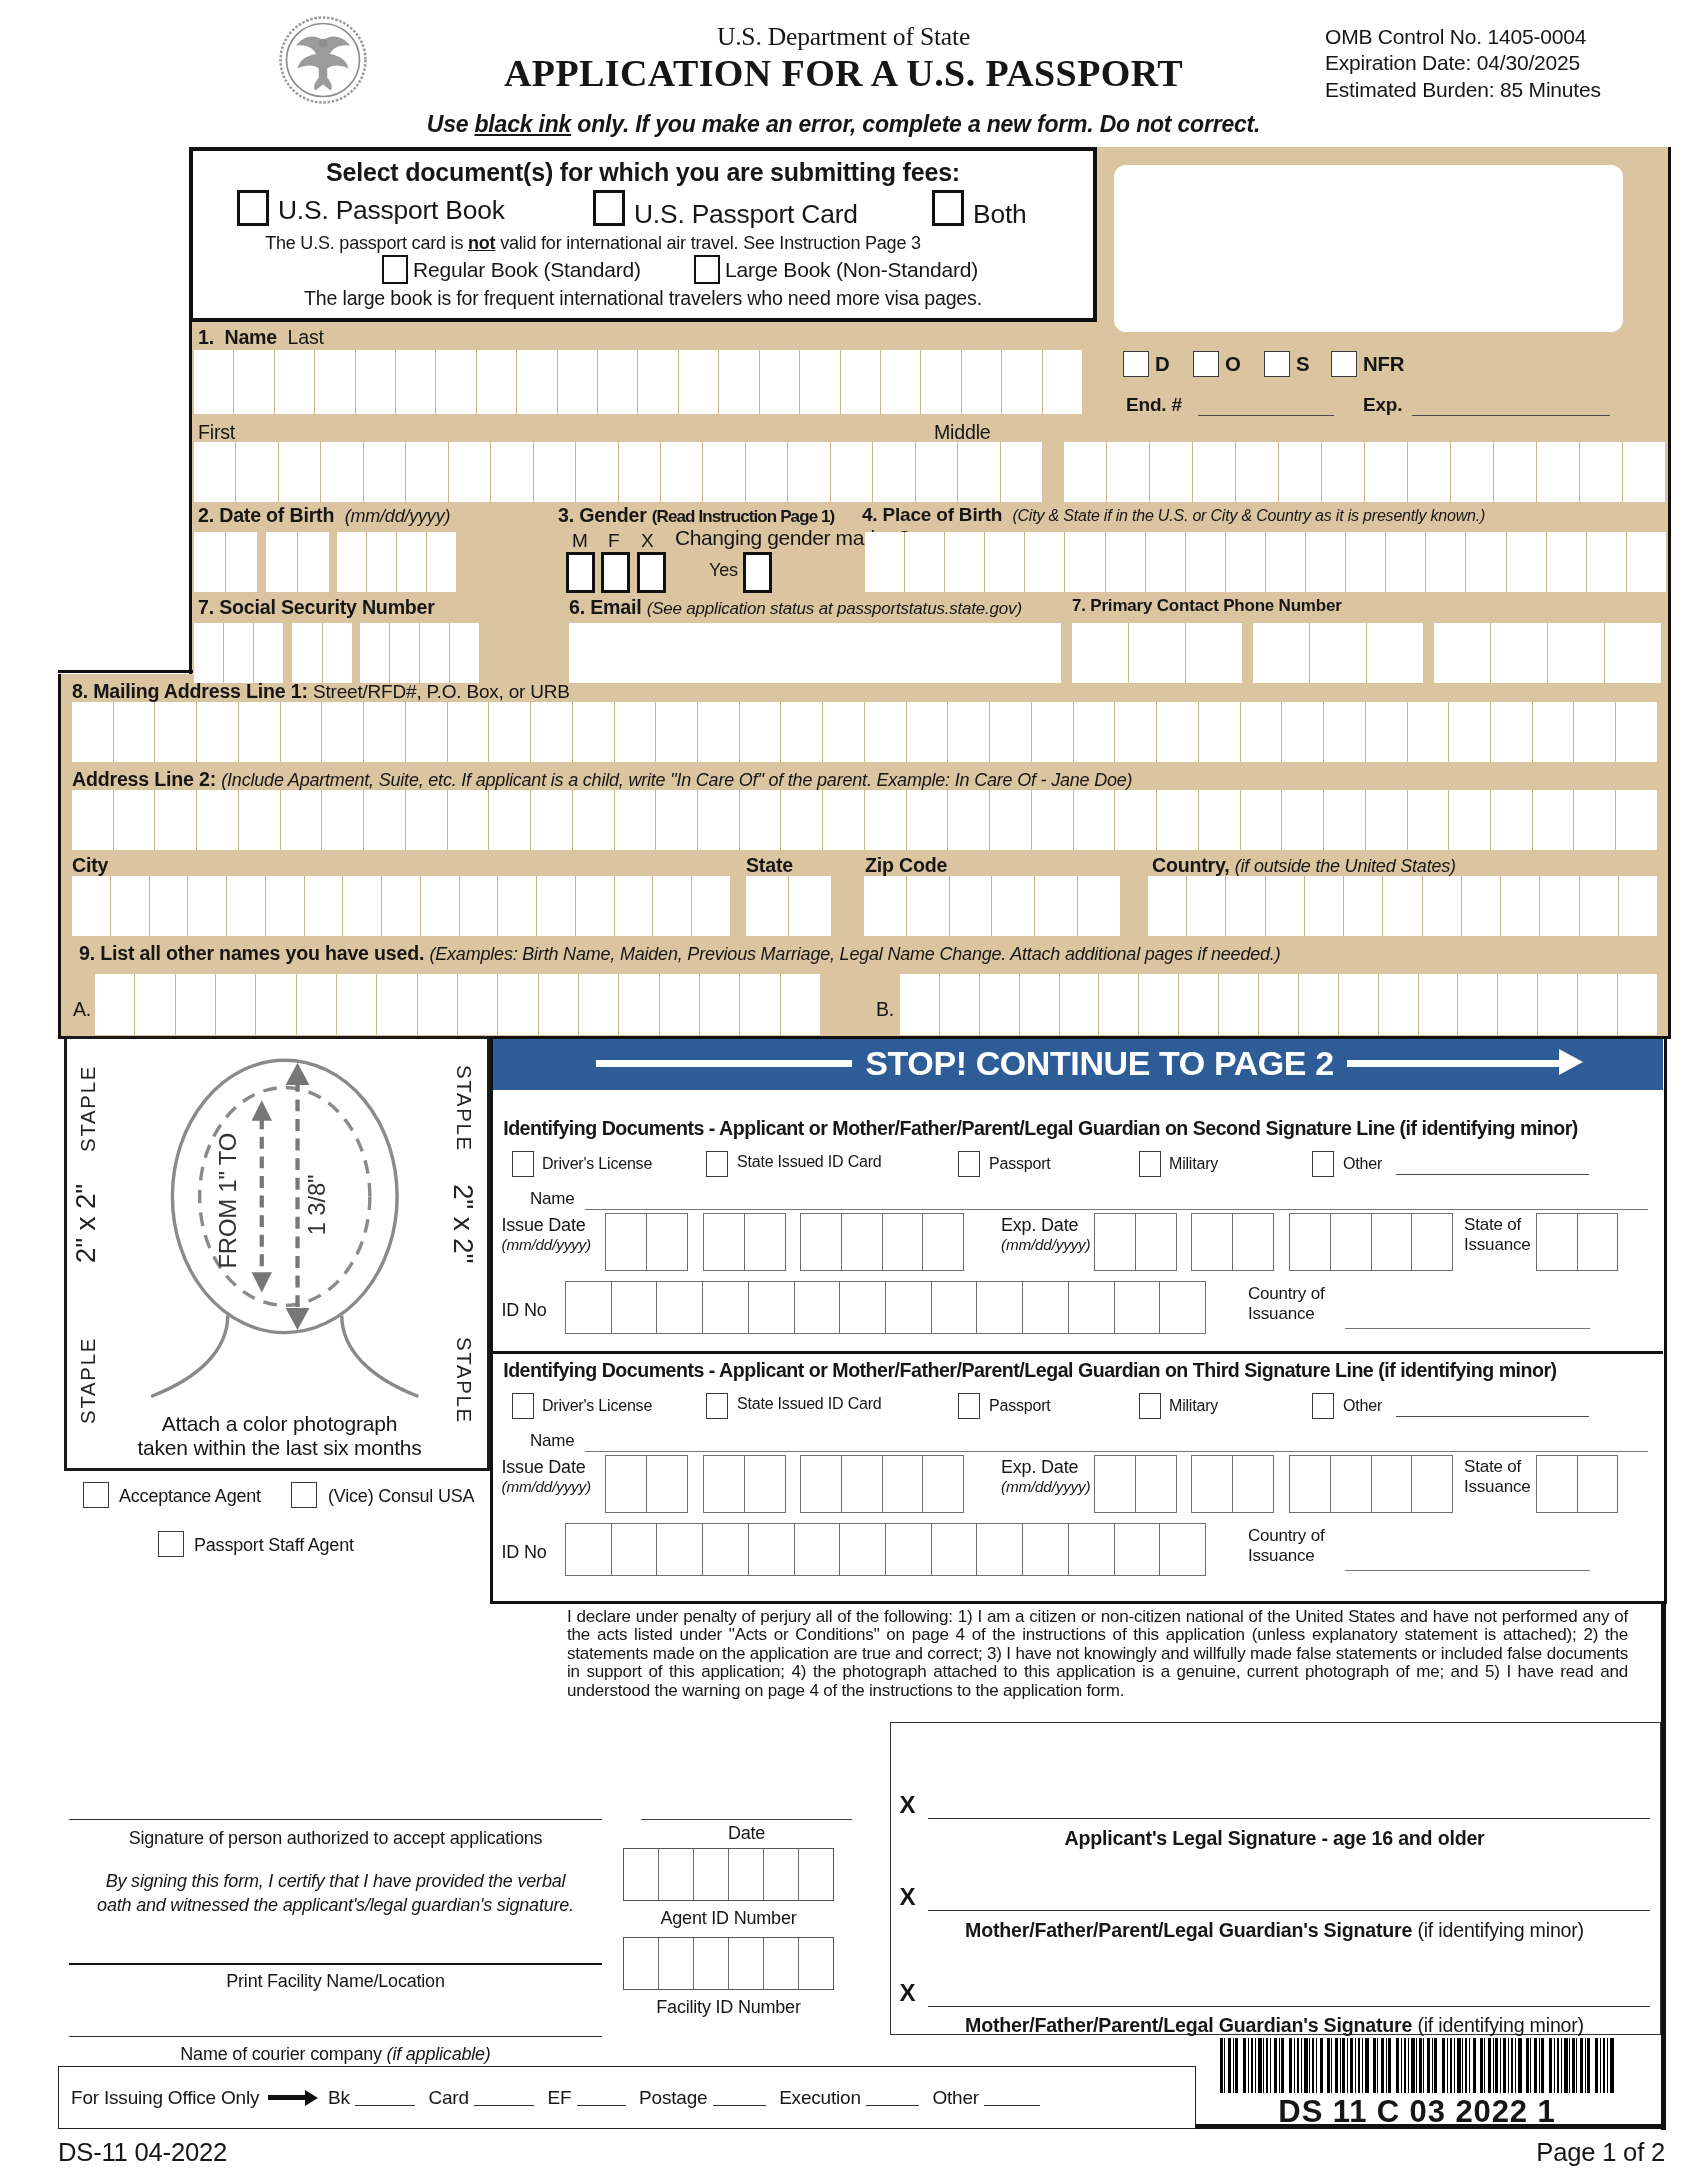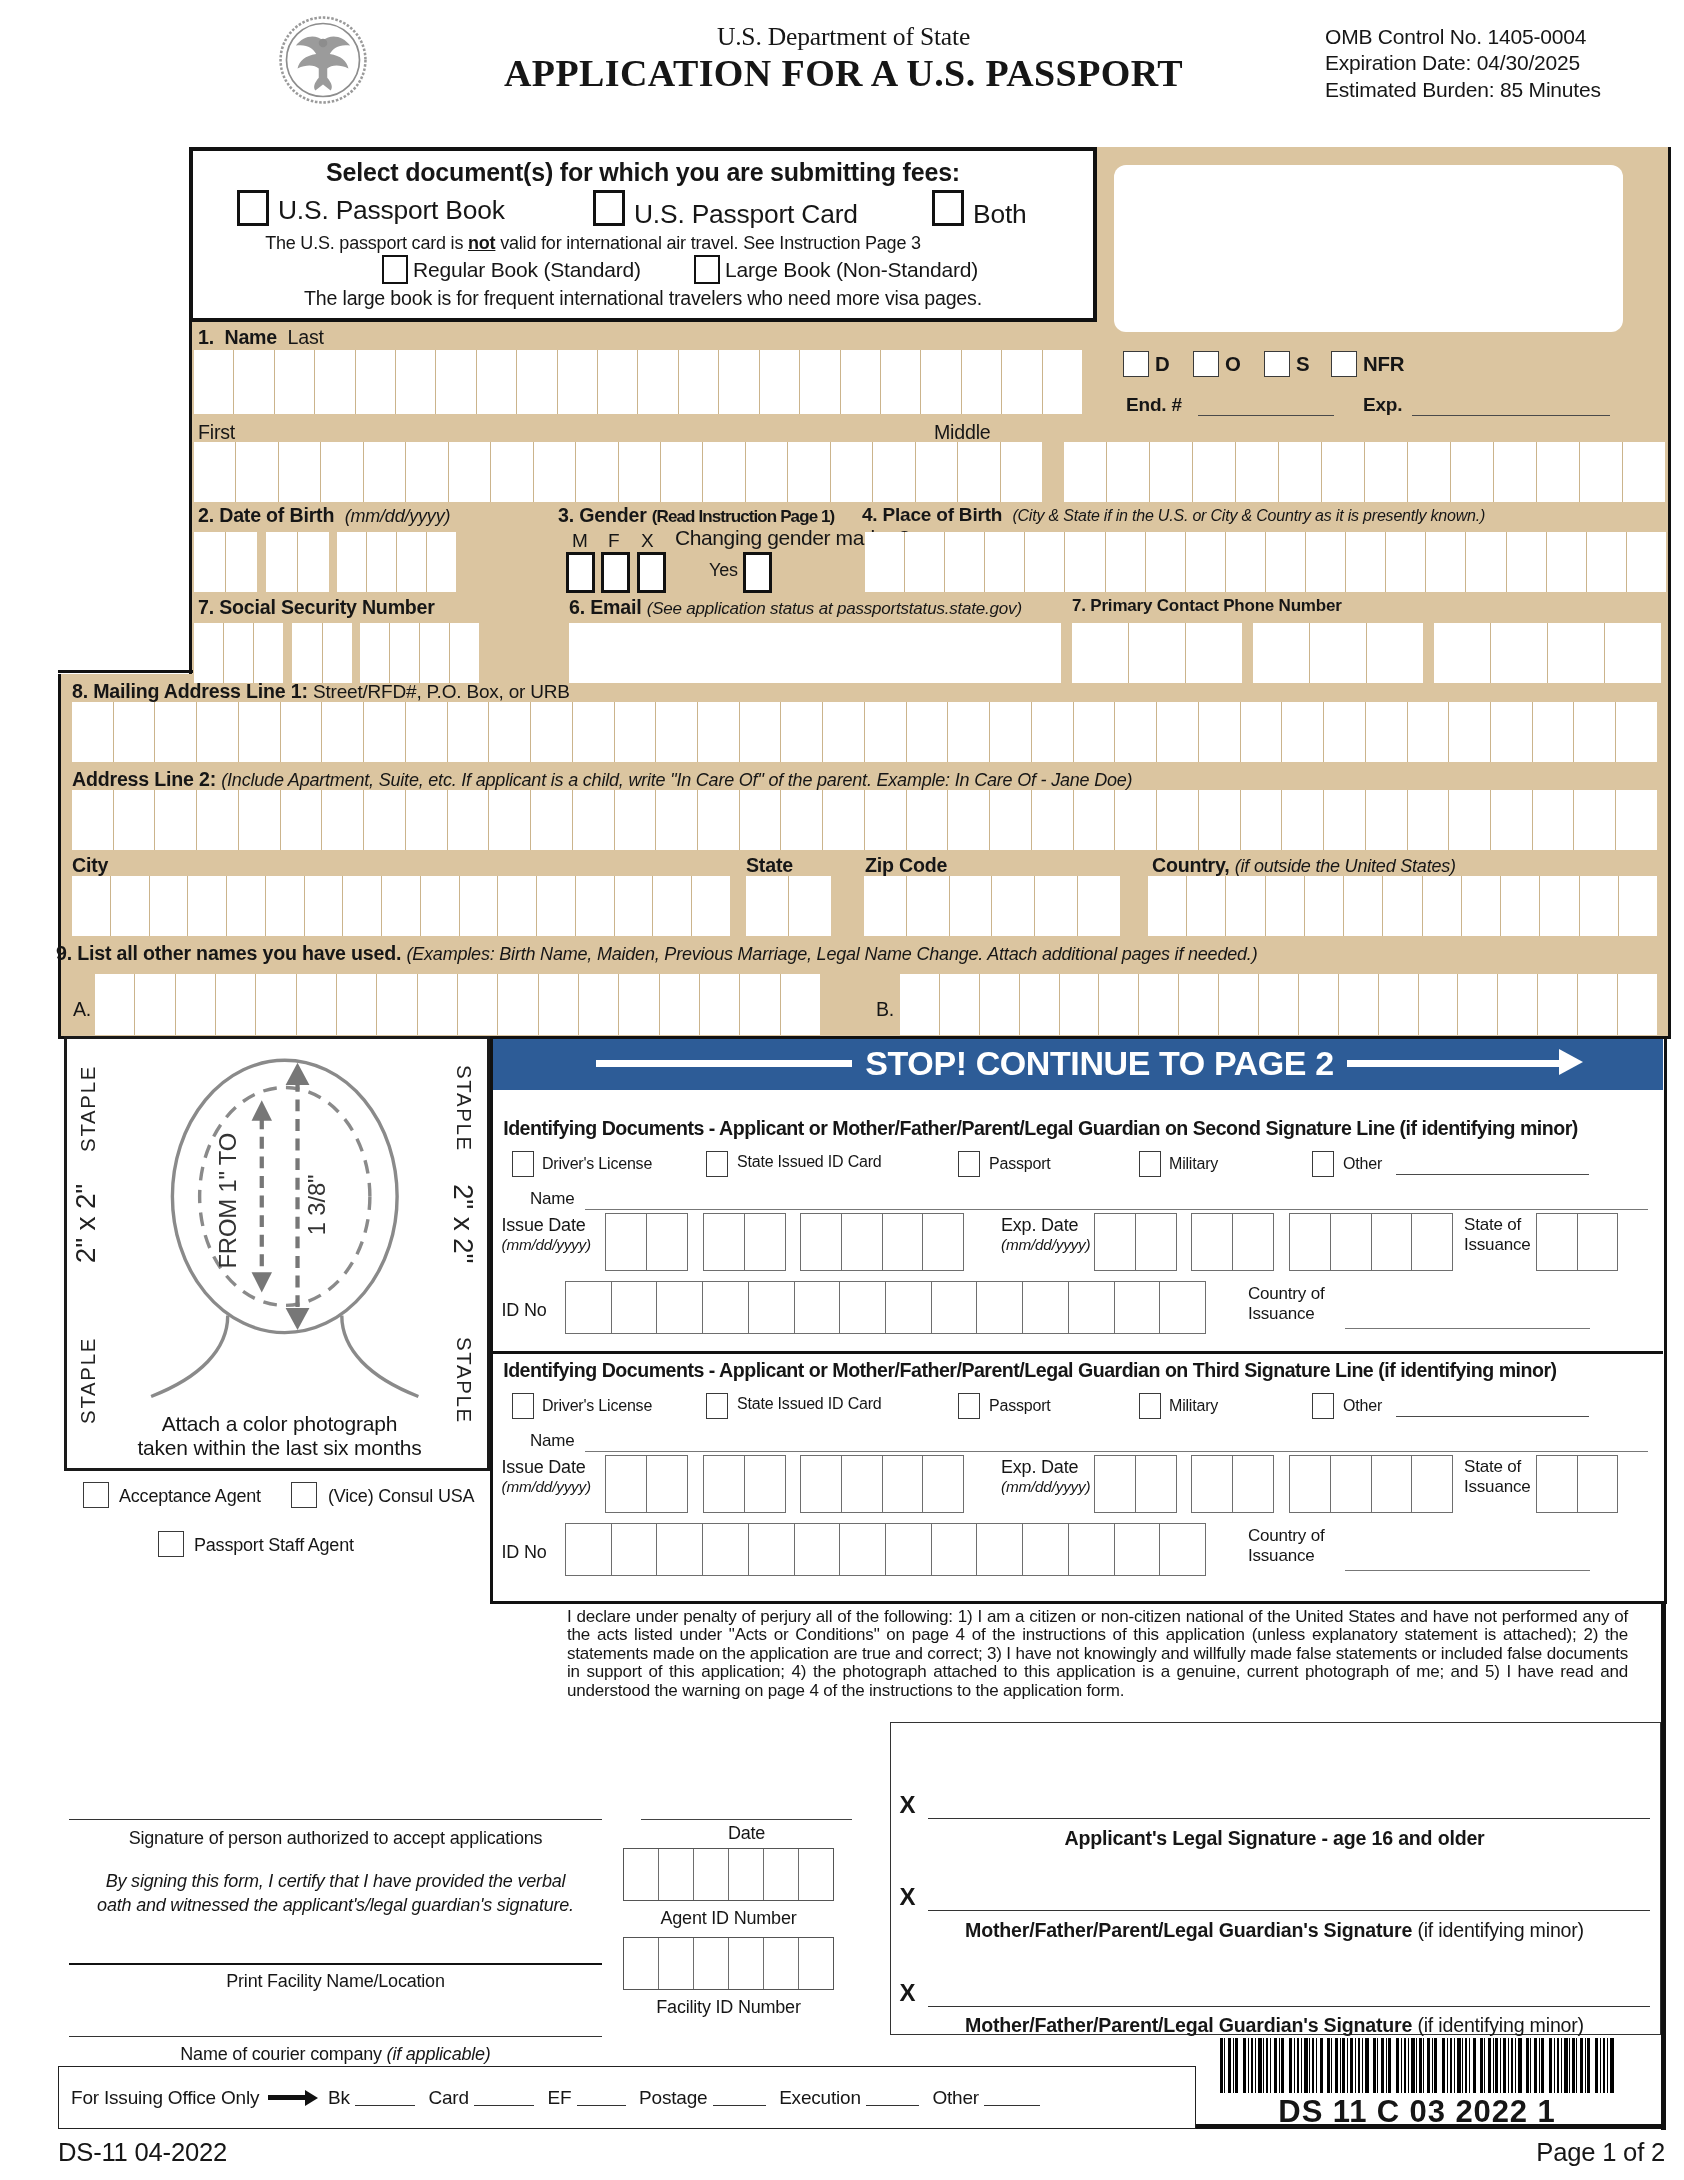--- a/index.html
+++ b/index.html
@@ -46,20 +46,21 @@
       <circle cx="53" cy="33" r="5" fill="#8d8d8d"></circle>
     </svg>
   </div>
   <div class="abs serif c" style="left:409px;top:22px;width:869px;font-size:25.6px">U.S. Department of State</div>
   <div class="abs serif c b" style="left:409px;top:51px;width:869px;font-size:38px;letter-spacing:0.4px">APPLICATION FOR A U.S. PASSPORT</div>
   <div class="abs" style="left:1325px;top:24px;width:358px;font-size:21px;line-height:26.4px">
     <div>OMB Control No. 1405-0004</div>
     <div>Expiration Date: 04/30/2025</div>
     <div>Estimated Burden: 85 Minutes</div>
   </div>
+  <div class="abs c b it" style="left:341px;top:111px;width:1005px;font-size:23px"><span>Use </span><span style="text-decoration:underline">black ink</span><span> only. If you make an error, complete a new form. Do not correct.</span></div>
 
   <div class="abs tan" style="left:189px;top:147px;width:1482px;height:527px;border-left:3.4px solid #111;border-right:3.4px solid #111"></div>
   <div class="abs tan" style="left:58px;top:674px;width:1613px;height:365px;border-left:3.4px solid #111;border-right:3.4px solid #111;border-bottom:3.4px solid #111"></div>
   <div class="abs" style="left:58px;top:670px;width:135px;height:3.4px;background:#111"></div>
 
   <div class="abs whitebg" style="left:189px;top:147px;width:908px;height:175px;border:4.3px solid #111">
     <div class="abs c b" style="left:0;top:6.8px;width:900px;font-size:25px">Select document(s) for which you are submitting fees:</div>
     <span class="cb th" style="left:44px;top:39px;width:32px;height:36px"></span>
     <span class="abs" style="left:85px;top:44px;font-size:26.4px">U.S. Passport Book</span>
     <span class="cb th" style="left:400px;top:39px;width:32px;height:36px"></span>
@@ -370,21 +371,21 @@
       <div class="cell"></div>
       <div class="cell"></div>
       <div class="cell"></div>
       <div class="cell"></div>
       <div class="cell"></div>
       <div class="cell"></div>
       <div class="cell"></div>
       <div class="cell"></div>
     </div>
 
-  <div class="abs" style="left:56px;top:942px;font-size:19.6px;white-space:nowrap"><span class="b">9.  List all other names you have used.</span>&nbsp;<span class="it" style="font-size:18px">(Examples: Birth Name, Maiden, Previous Marriage, Legal Name Change.  Attach additional  pages if needed.)</span></div>
+  <div class="abs" style="left:79px;top:942px;font-size:19.6px;white-space:nowrap"><span class="b">9.  List all other names you have used.</span>&nbsp;<span class="it" style="font-size:18px">(Examples: Birth Name, Maiden, Previous Marriage, Legal Name Change.  Attach additional  pages if needed.)</span></div>
   <div class="abs" style="left:73px;top:998px;font-size:19.6px">A.</div>
   <div class="grid" style="left:95px;top:974px;width:725px;height:61px">
       <div class="cell"></div>
       <div class="cell"></div>
       <div class="cell"></div>
       <div class="cell"></div>
       <div class="cell"></div>
       <div class="cell"></div>
       <div class="cell"></div>
       <div class="cell"></div>

